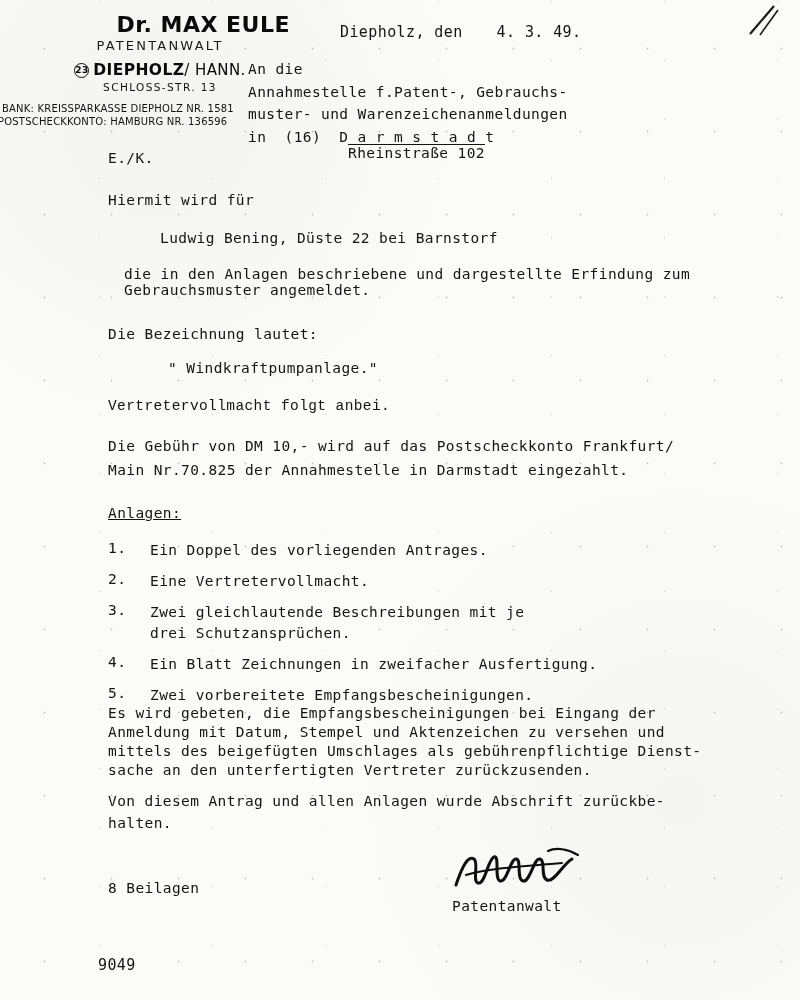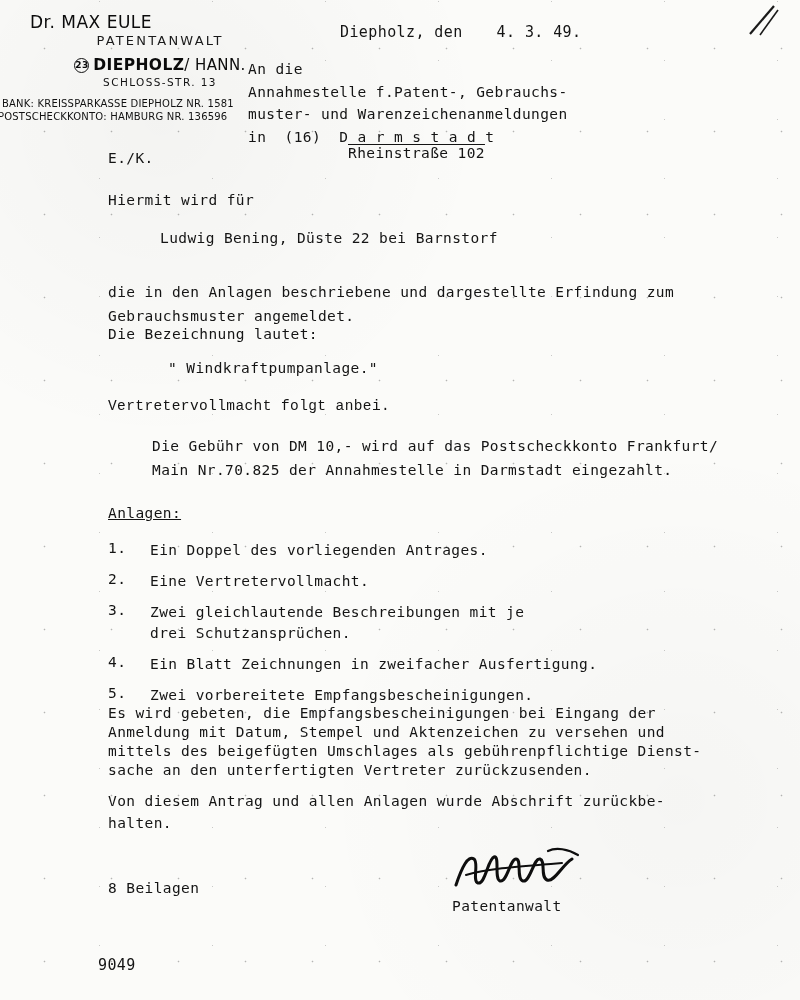--- a/index.html
+++ b/index.html
@@ -25,25 +25,25 @@
   }
   
   .letterhead {
     position: absolute;
     left: 30px;
     top: 12px;
     width: 260px;
   }
   .firm-name {
     font-family: "DejaVu Sans", sans-serif;
-    font-weight: normal;
-    font-size: 17px;
+    font-weight: bold;
+    font-size: 22px;
     letter-spacing: 0.5px;
     color: #0b0b0b;
-    text-align: left;
+    text-align: right;
   }
   .firm-role {
     font-family: "DejaVu Sans", sans-serif;
     font-size: 13px;
     letter-spacing: 2.2px;
     text-align: center;
     margin-top: 1px;
     color: #1a1a1a;
   }
   .firm-city-row {
@@ -112,25 +112,25 @@
     font-size: 14.5px;
     letter-spacing: 0.4px;
     text-decoration: overline;
     color: #141414;
   }
 
   .ref { left: 108px; top: 148px; text-align: center; }
 
   .b1 { left: 108px; top: 190px; }
   .b2 { left: 160px; top: 228px; }
-  .b3 { left: 108px; top: 266px; line-height: 24px; margin-top: 14px; }
+  .b3 { left: 124px; top: 266px; line-height: 16px; }
   .b4 { left: 108px; top: 324px; }
   .b5 { left: 168px; top: 358px; }
   .b6 { left: 108px; top: 396px; font-family: Liberation Mono, monospace; }
-  .b7 { left: 108px; top: 434px; line-height: 24px; margin-left: 44px; }
+  .b7 { left: 108px; top: 434px; line-height: 24px; }
 
   .anlagen-head {
     left: 108px;
     top: 503px;
     text-decoration: underline;
   }
   .list {
     position: absolute;
     left: 108px;
     top: 540px;

